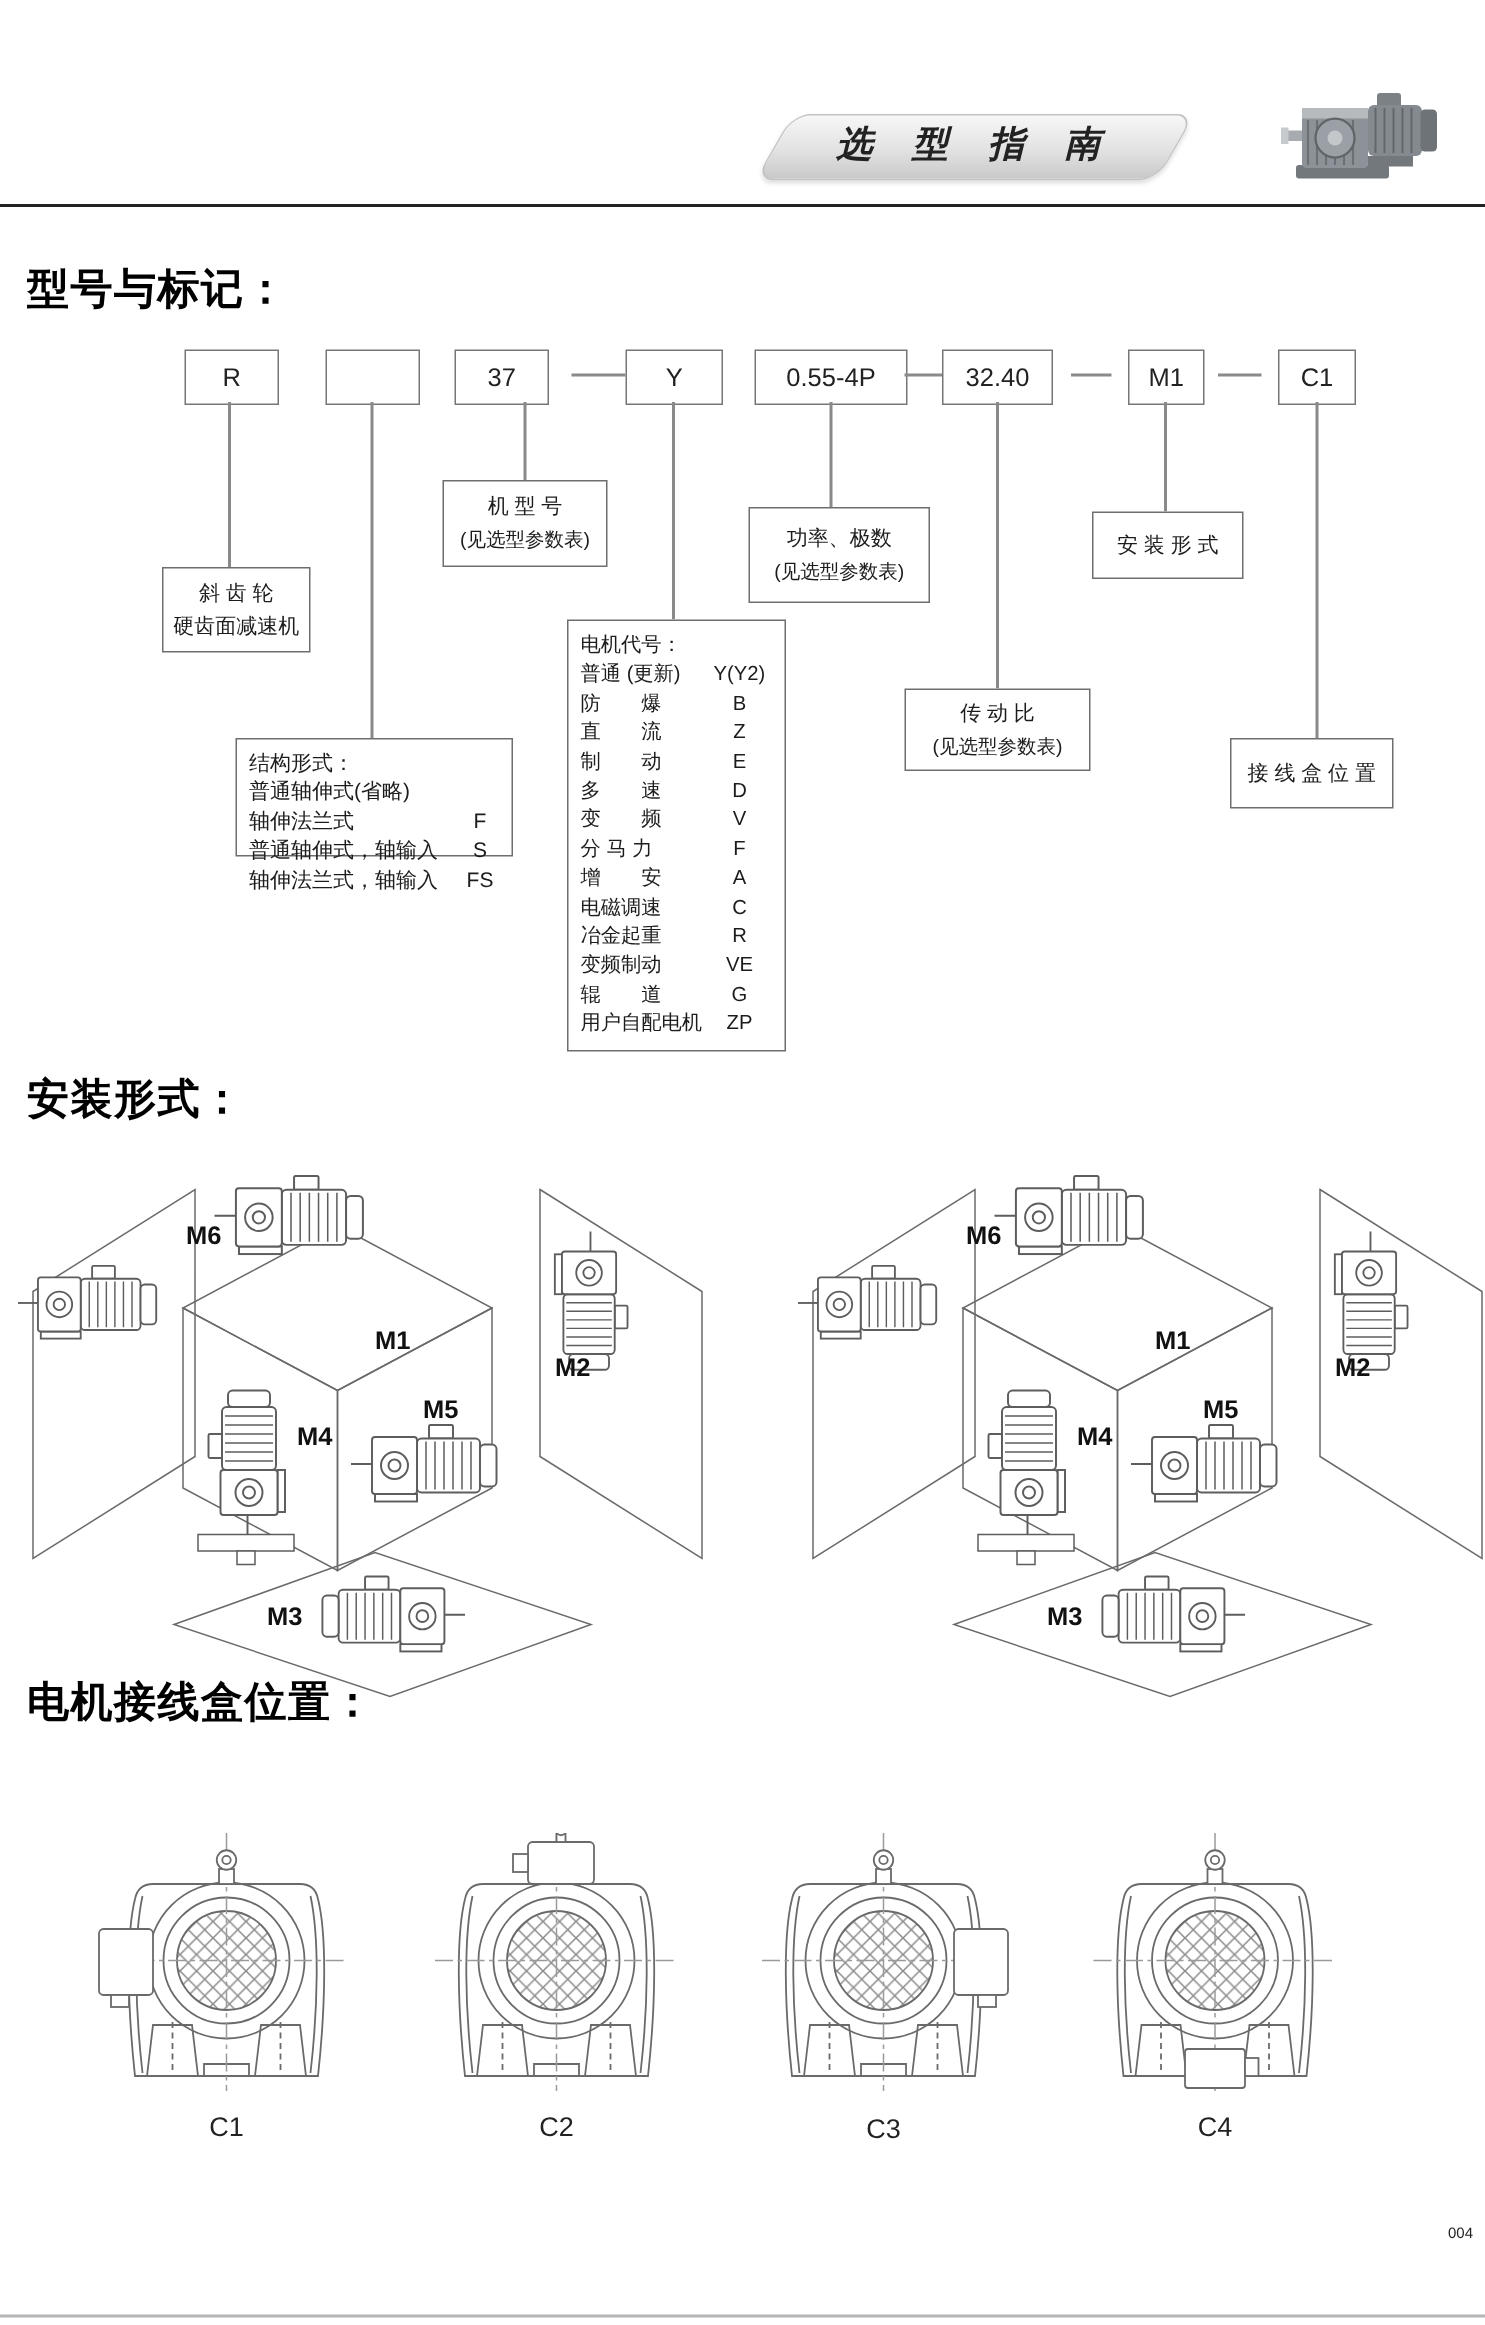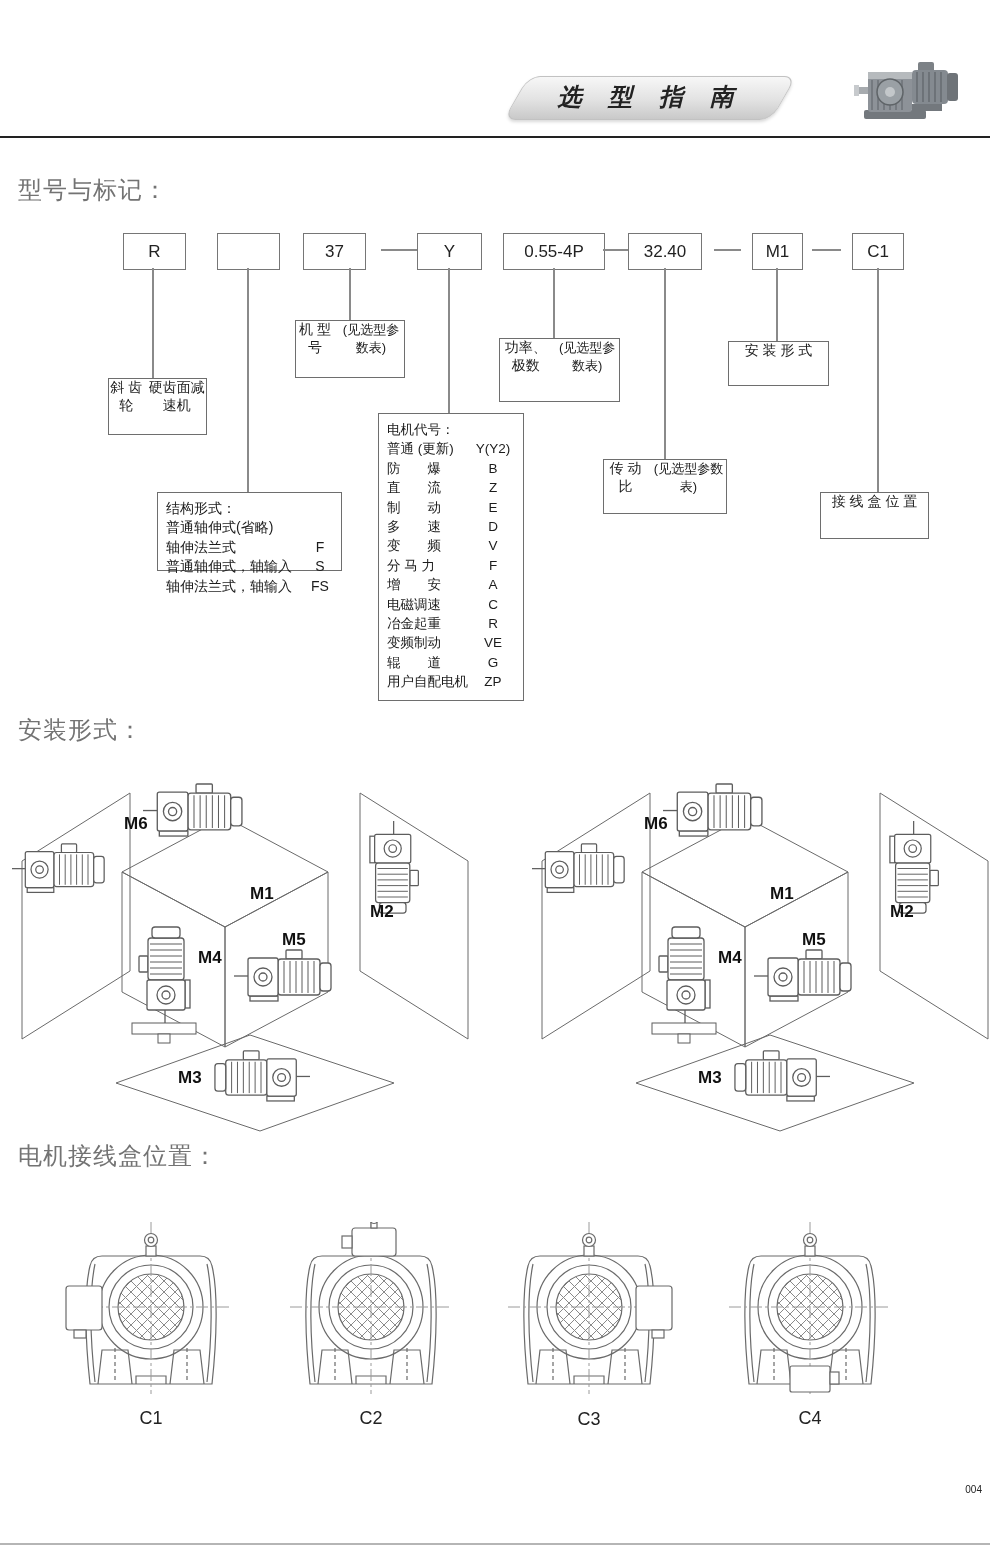--- a/index.html
+++ b/index.html
@@ -9,29 +9,29 @@
   
   .banner{left:516px;top:76px;width:266px;height:42px;transform:skewX(-30deg);
           border-radius:12px;border:1px solid #c2c2c2;
           background:linear-gradient(180deg,#f7f7f7 0%,#e2e2e2 55%,#c9c9c9 100%);
           box-shadow:1px 2px 3px rgba(0,0,0,.15);}
   .banner span{display:block;transform:skewX(30deg);text-align:center;line-height:40px;
           font-size:24px;font-weight:bold;font-style:italic;letter-spacing:10px;color:#222;}
   .rule-top{left:0;top:136px;width:990px;height:2px;background:#222;}
   .rule-bottom{left:0;top:1543px;width:990px;height:2px;background:#b5b5b5;}
   
-  .sec-h{font-size:24px;font-weight:normal;color:#737373;letter-spacing:1px;}
+  .sec-h{font-size:28px;font-weight:bold;color:#000000;letter-spacing:1px;}
   
   .cbox{top:233px;height:35px;border:1px solid #767676;background:#fff;
         text-align:center;line-height:35px;font-size:17px;color:#222;}
   .hconn{top:249px;height:2px;background:#8a8a8a;}
   .vline{width:1.5px;background:#8a8a8a;top:268px;}
   
   .callout{border:1px solid #6e6e6e;background:#fff;text-align:center;font-size:14px;
-           color:#1c1c1c;display:flex;flex-direction:row;justify-content:center;gap:4px;}
+           color:#1c1c1c;display:flex;flex-direction:column;justify-content:center;gap:4px;}
   .callout .sub{font-size:13px;}
   .listbox{border:1px solid #6e6e6e;background:#fff;font-size:13.5px;color:#1c1c1c;
            padding:6px 8px;box-sizing:border-box;text-align:left;}
   .lrow{display:flex;justify-content:space-between;align-items:baseline;line-height:19.4px;}
   .lrow .code{width:44px;text-align:center;flex:none;}
   .ltitle{line-height:19.4px;}
   
   .clabel{width:60px;text-align:center;font-size:18px;color:#222;}
   .pagenum{font-size:10px;color:#222;}
   svg text{font-family:"Liberation Sans","DejaVu Sans",sans-serif;}
@@ -251,21 +251,21 @@
   <svg class="abs" style="left:530px;top:765px;" width="470" height="400" viewBox="0 0 470 400">
     <use href="#iso"></use>
     <text x="240" y="134" font-size="17" font-weight="bold" fill="#111">M1</text>
     <text x="360" y="152" font-size="17" font-weight="bold" fill="#111">M2</text>
     <text x="168" y="318" font-size="17" font-weight="bold" fill="#111">M3</text>
     <text x="188" y="198" font-size="17" font-weight="bold" fill="#111">M4</text>
     <text x="272" y="180" font-size="17" font-weight="bold" fill="#111">M5</text>
     <text x="114" y="64" font-size="17" font-weight="bold" fill="#111">M6</text>
   </svg>
 
-  <div class="abs sec-h" style="left:18px;top:1140px;text-align:right;">电机接线盒位置：</div>
+  <div class="abs sec-h" style="left:18px;top:1116px;text-align:right;">电机接线盒位置：</div>
 
   <svg class="abs" style="left:0;top:1222px;" width="990" height="200" viewBox="0 0 990 200">
     <defs>
       <pattern id="xh" width="11" height="11" patternUnits="userSpaceOnUse">
         <path d="M0,11 L11,0 M0,0 L11,11" stroke="#8a8a8a" stroke-width="1" fill="none"></path>
       </pattern>
       <g id="mvb" stroke="#6a6a6a" stroke-width="1.2" fill="none">
         <path d="M14,158 C9,112 8,64 14,40 Q16,30 26,30 L124,30 Q134,30 136,40 C142,64 141,112 136,158 Z" fill="#fff"></path>
         <path d="M19,156 C14,112 13,66 19,38"></path>
         <path d="M131,38 C137,66 136,112 131,156"></path>

